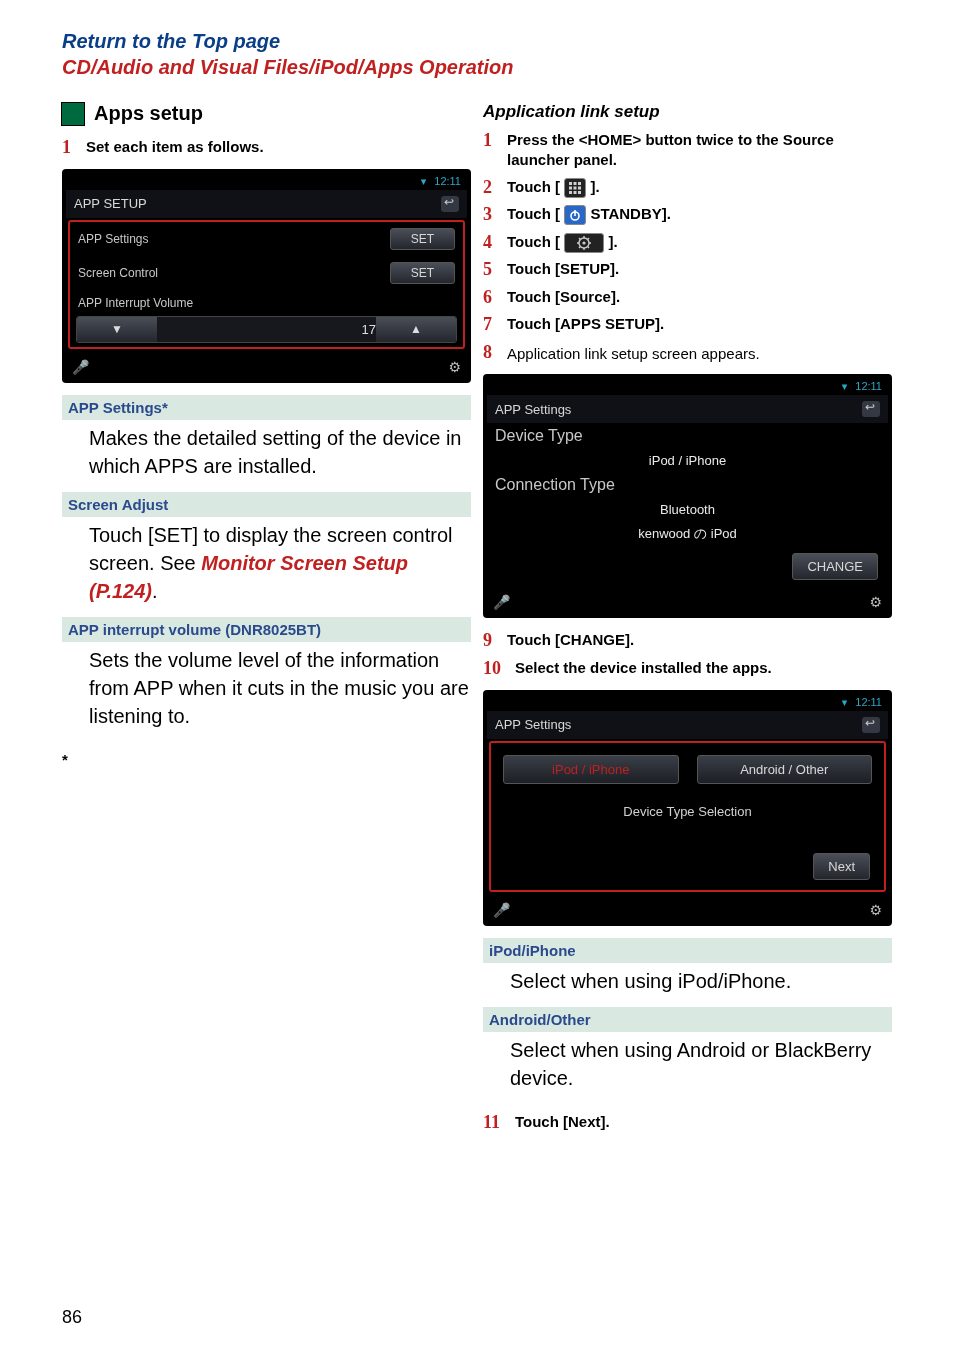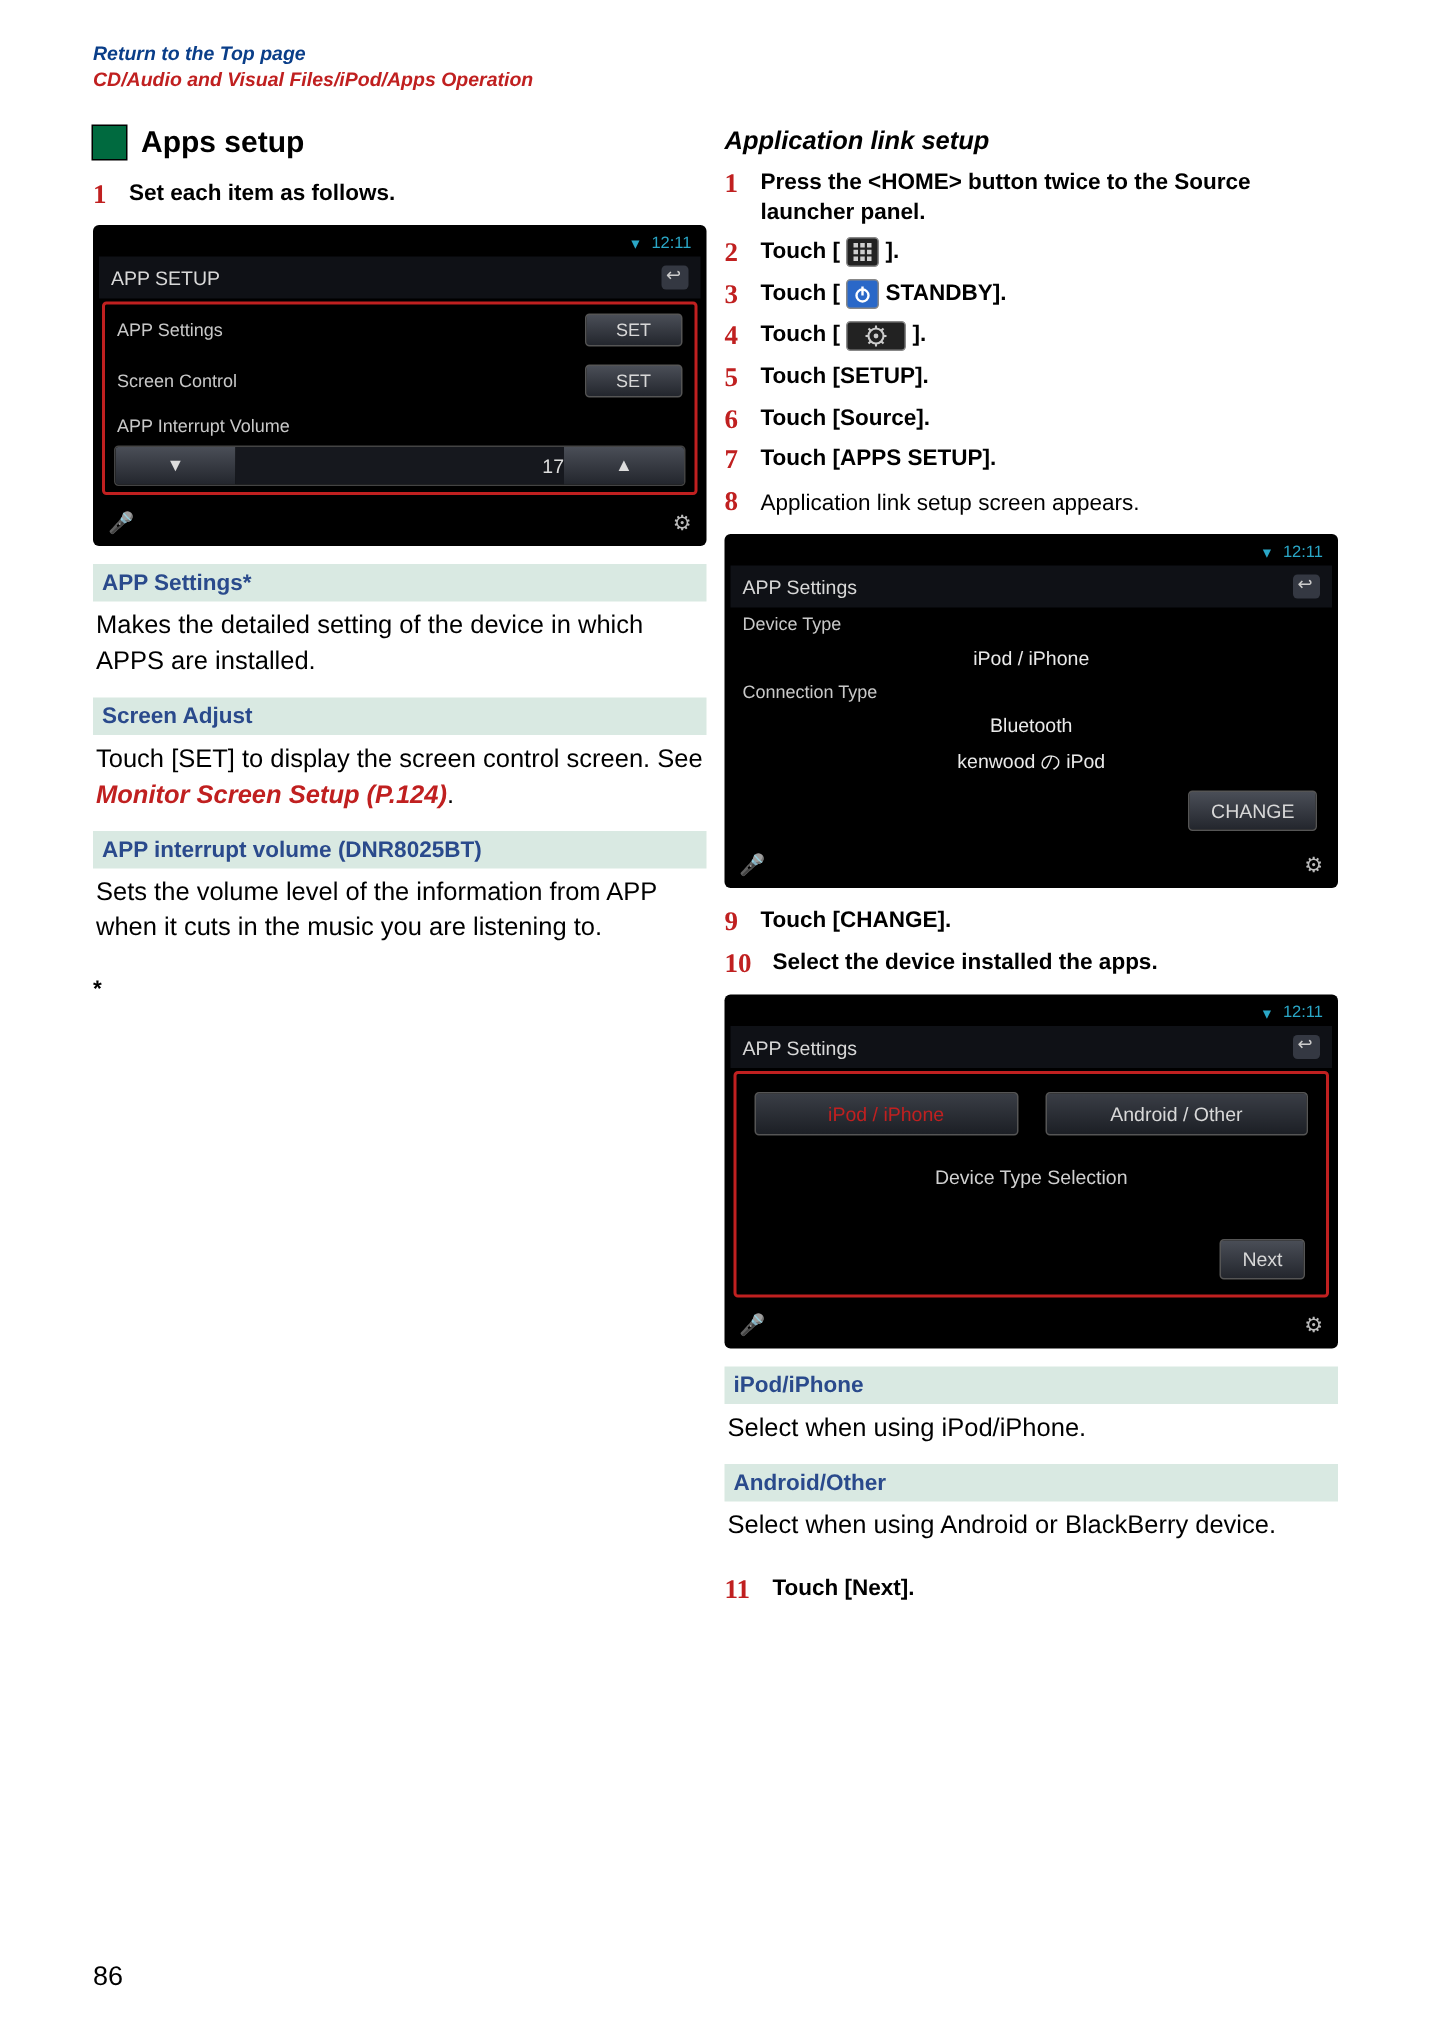--- a/index.html
+++ b/index.html
@@ -11,21 +11,21 @@
     background: #fff;
     position: relative;
     font-size: 15px;
   }
   .page {
     padding: 28px 62px 40px 62px;
   }
   .header-links {
     font-weight: 700;
     font-style: italic;
-    font-size: 13px;
+    font-size: 20px;
     line-height: 1.3;
   }
   .header-links .link1 { color: #0a3e89; }
   .header-links .link2 { color: #c02020; }
 
   .columns {
     display: flex;
     gap: 12px;
     margin-top: 22px;
   }
@@ -191,23 +191,24 @@
   
   .desc-head {
     background: #d9e9e2;
     color: #2a4a8c;
     font-weight: 700;
     padding: 4px 6px;
     margin-top: 10px;
     font-size: 15px;
   }
   .desc-body {
-    font-size: 17px;
+    font-size: 20px;
     line-height: 1.4;
     padding: 4px 2px 2px 2px;
+    margin-left: 25px;
   }
   .desc-body .xref { color: #c02020; font-weight: 700; font-style: italic; }
   .footnote {
     font-size: 15px;
     font-weight: 700;
     margin-top: 18px;
     line-height:1.35;
     display:flex;
     gap:4px;
   }
@@ -229,21 +230,21 @@
     border:1px solid #888;
     border-radius:3px;
     background:#222;
     vertical-align:middle;
   }
   .iconbox.wide { width:40px; }
   .iconbox svg { display:block; }
 
   
   .shot .kv-row { padding: 4px 8px; }
-  .shot .kv-label { color:#c8c8c8; font-size:12px; }
+  .shot .kv-label { color:#c8c8c8; font-size:16px; }
   .shot .kv-value { color:#eaeaea; font-size:13px; text-align:center; padding:4px 0; }
   .shot .tabs {
     display:flex; gap:18px;
     padding:8px 8px;
   }
   .shot .tab {
     flex:1;
     text-align:center;
     padding:6px 0;
     border-radius:3px;

